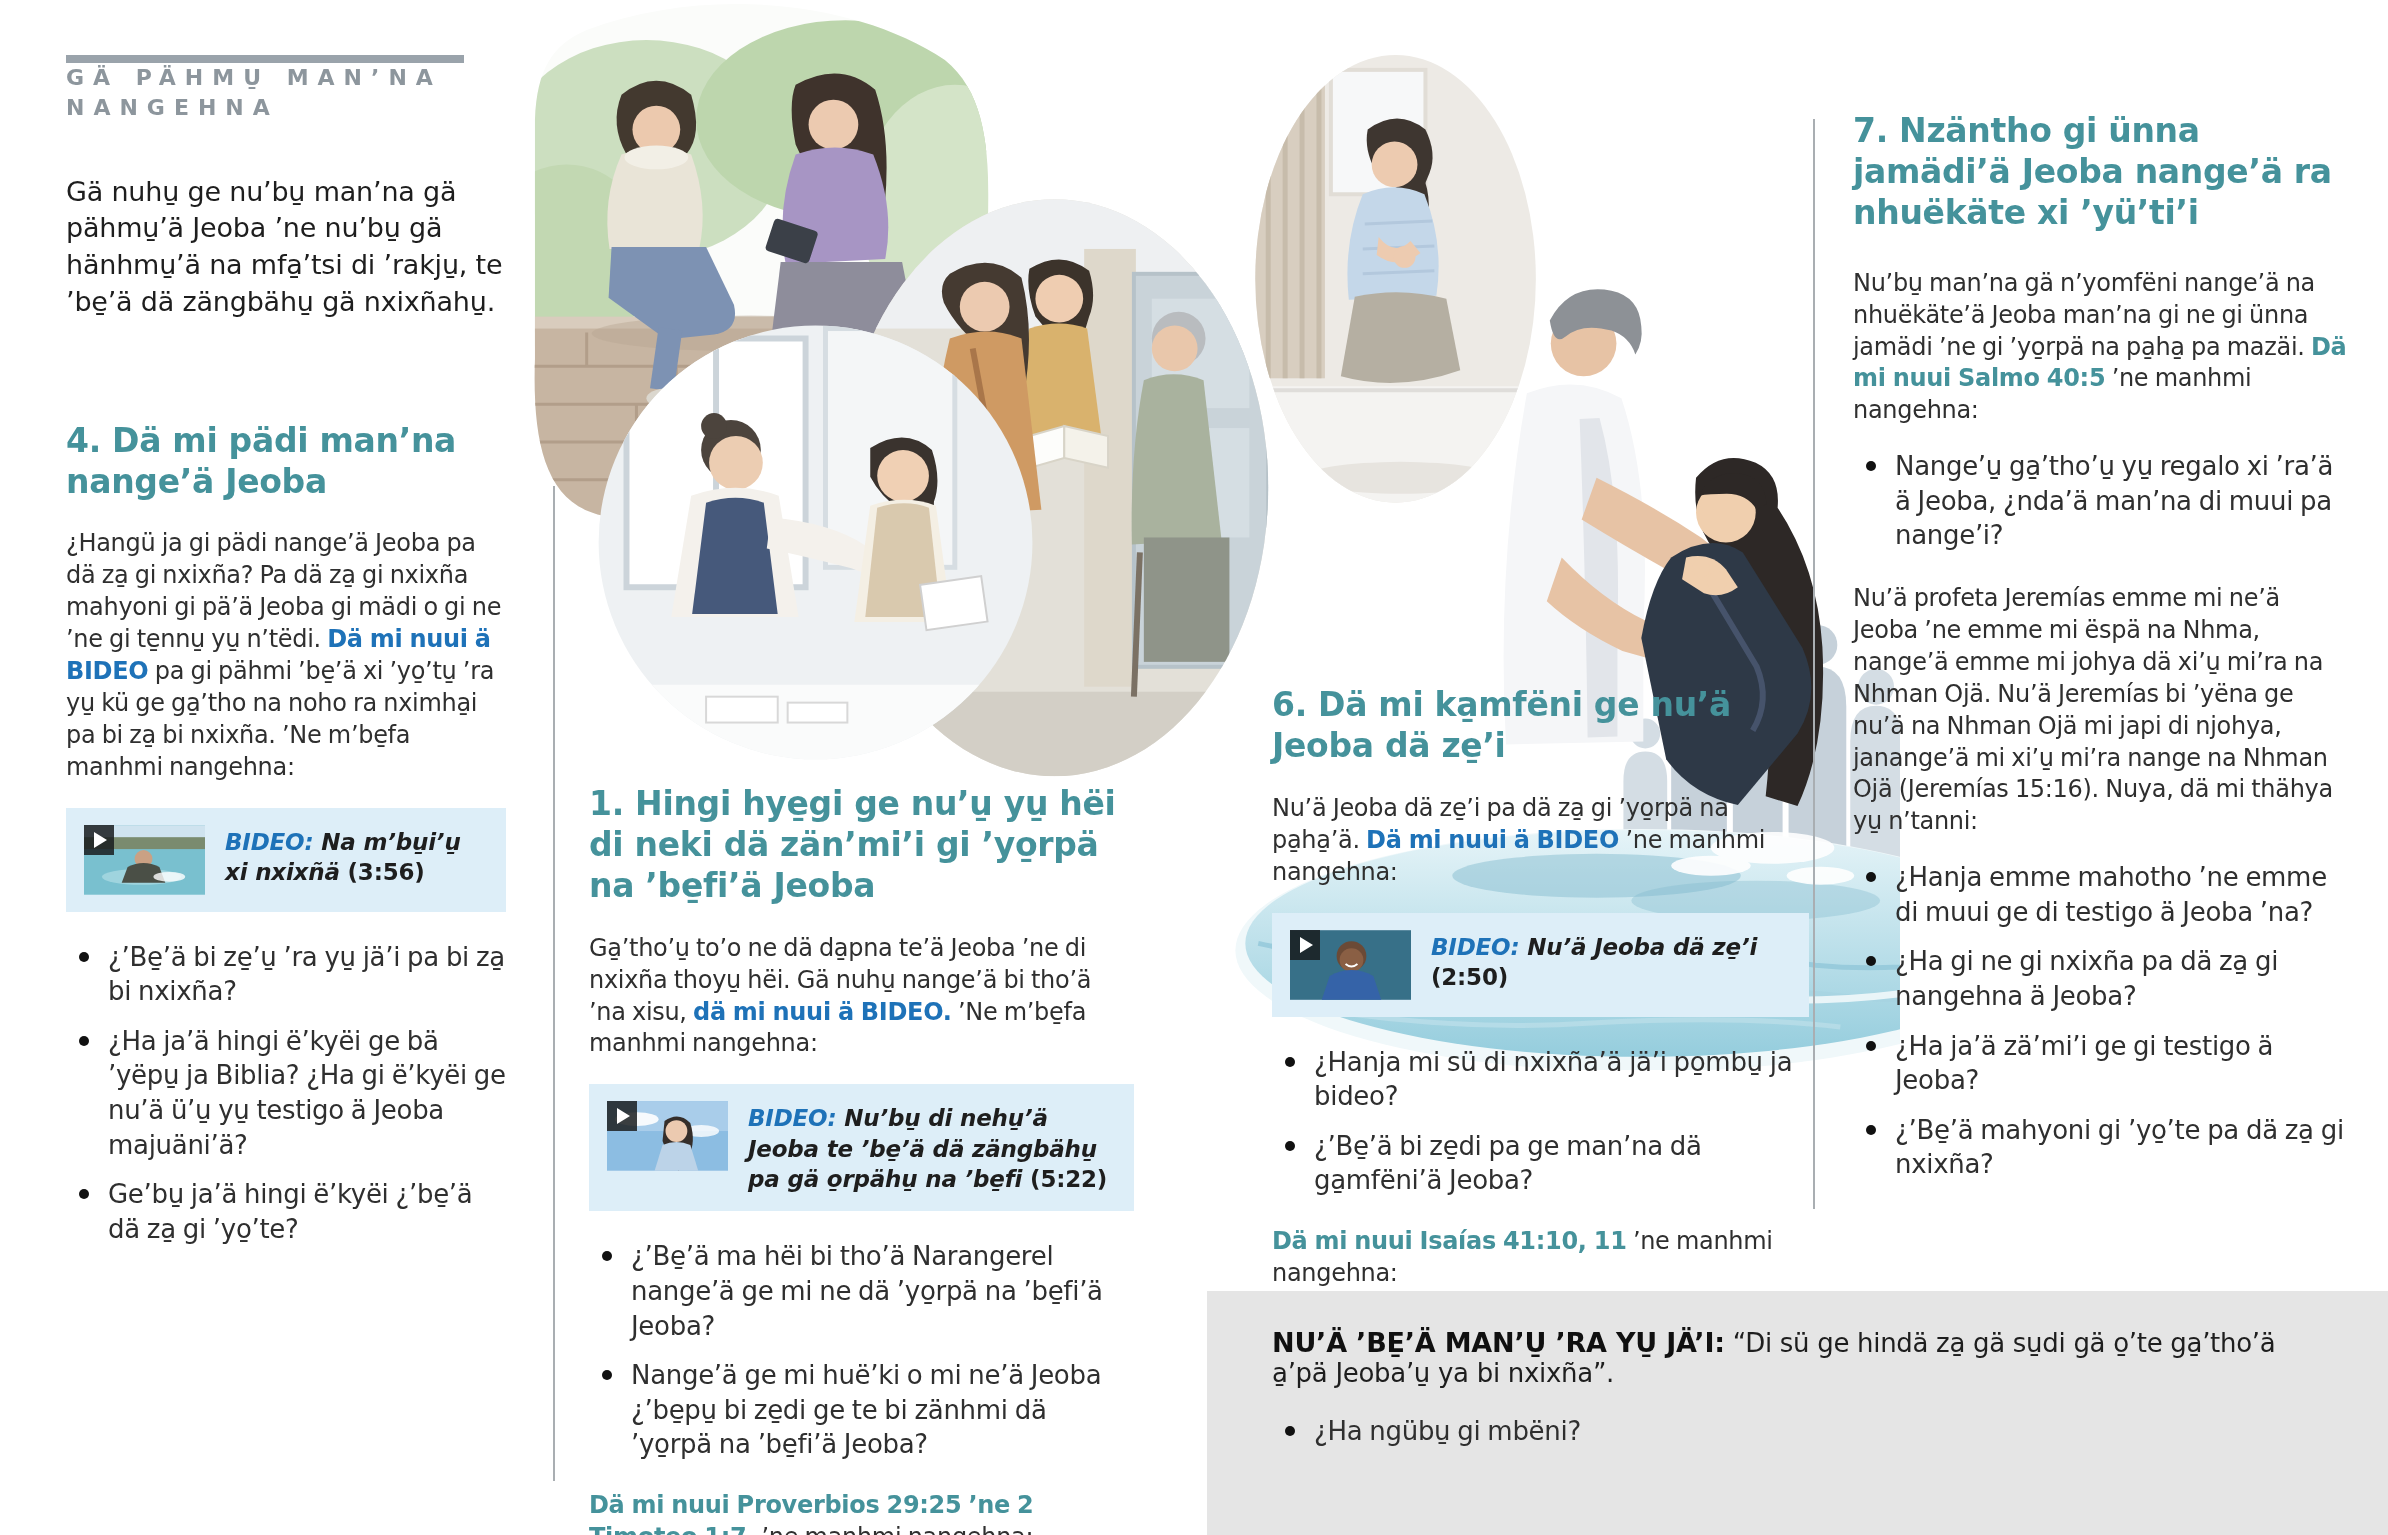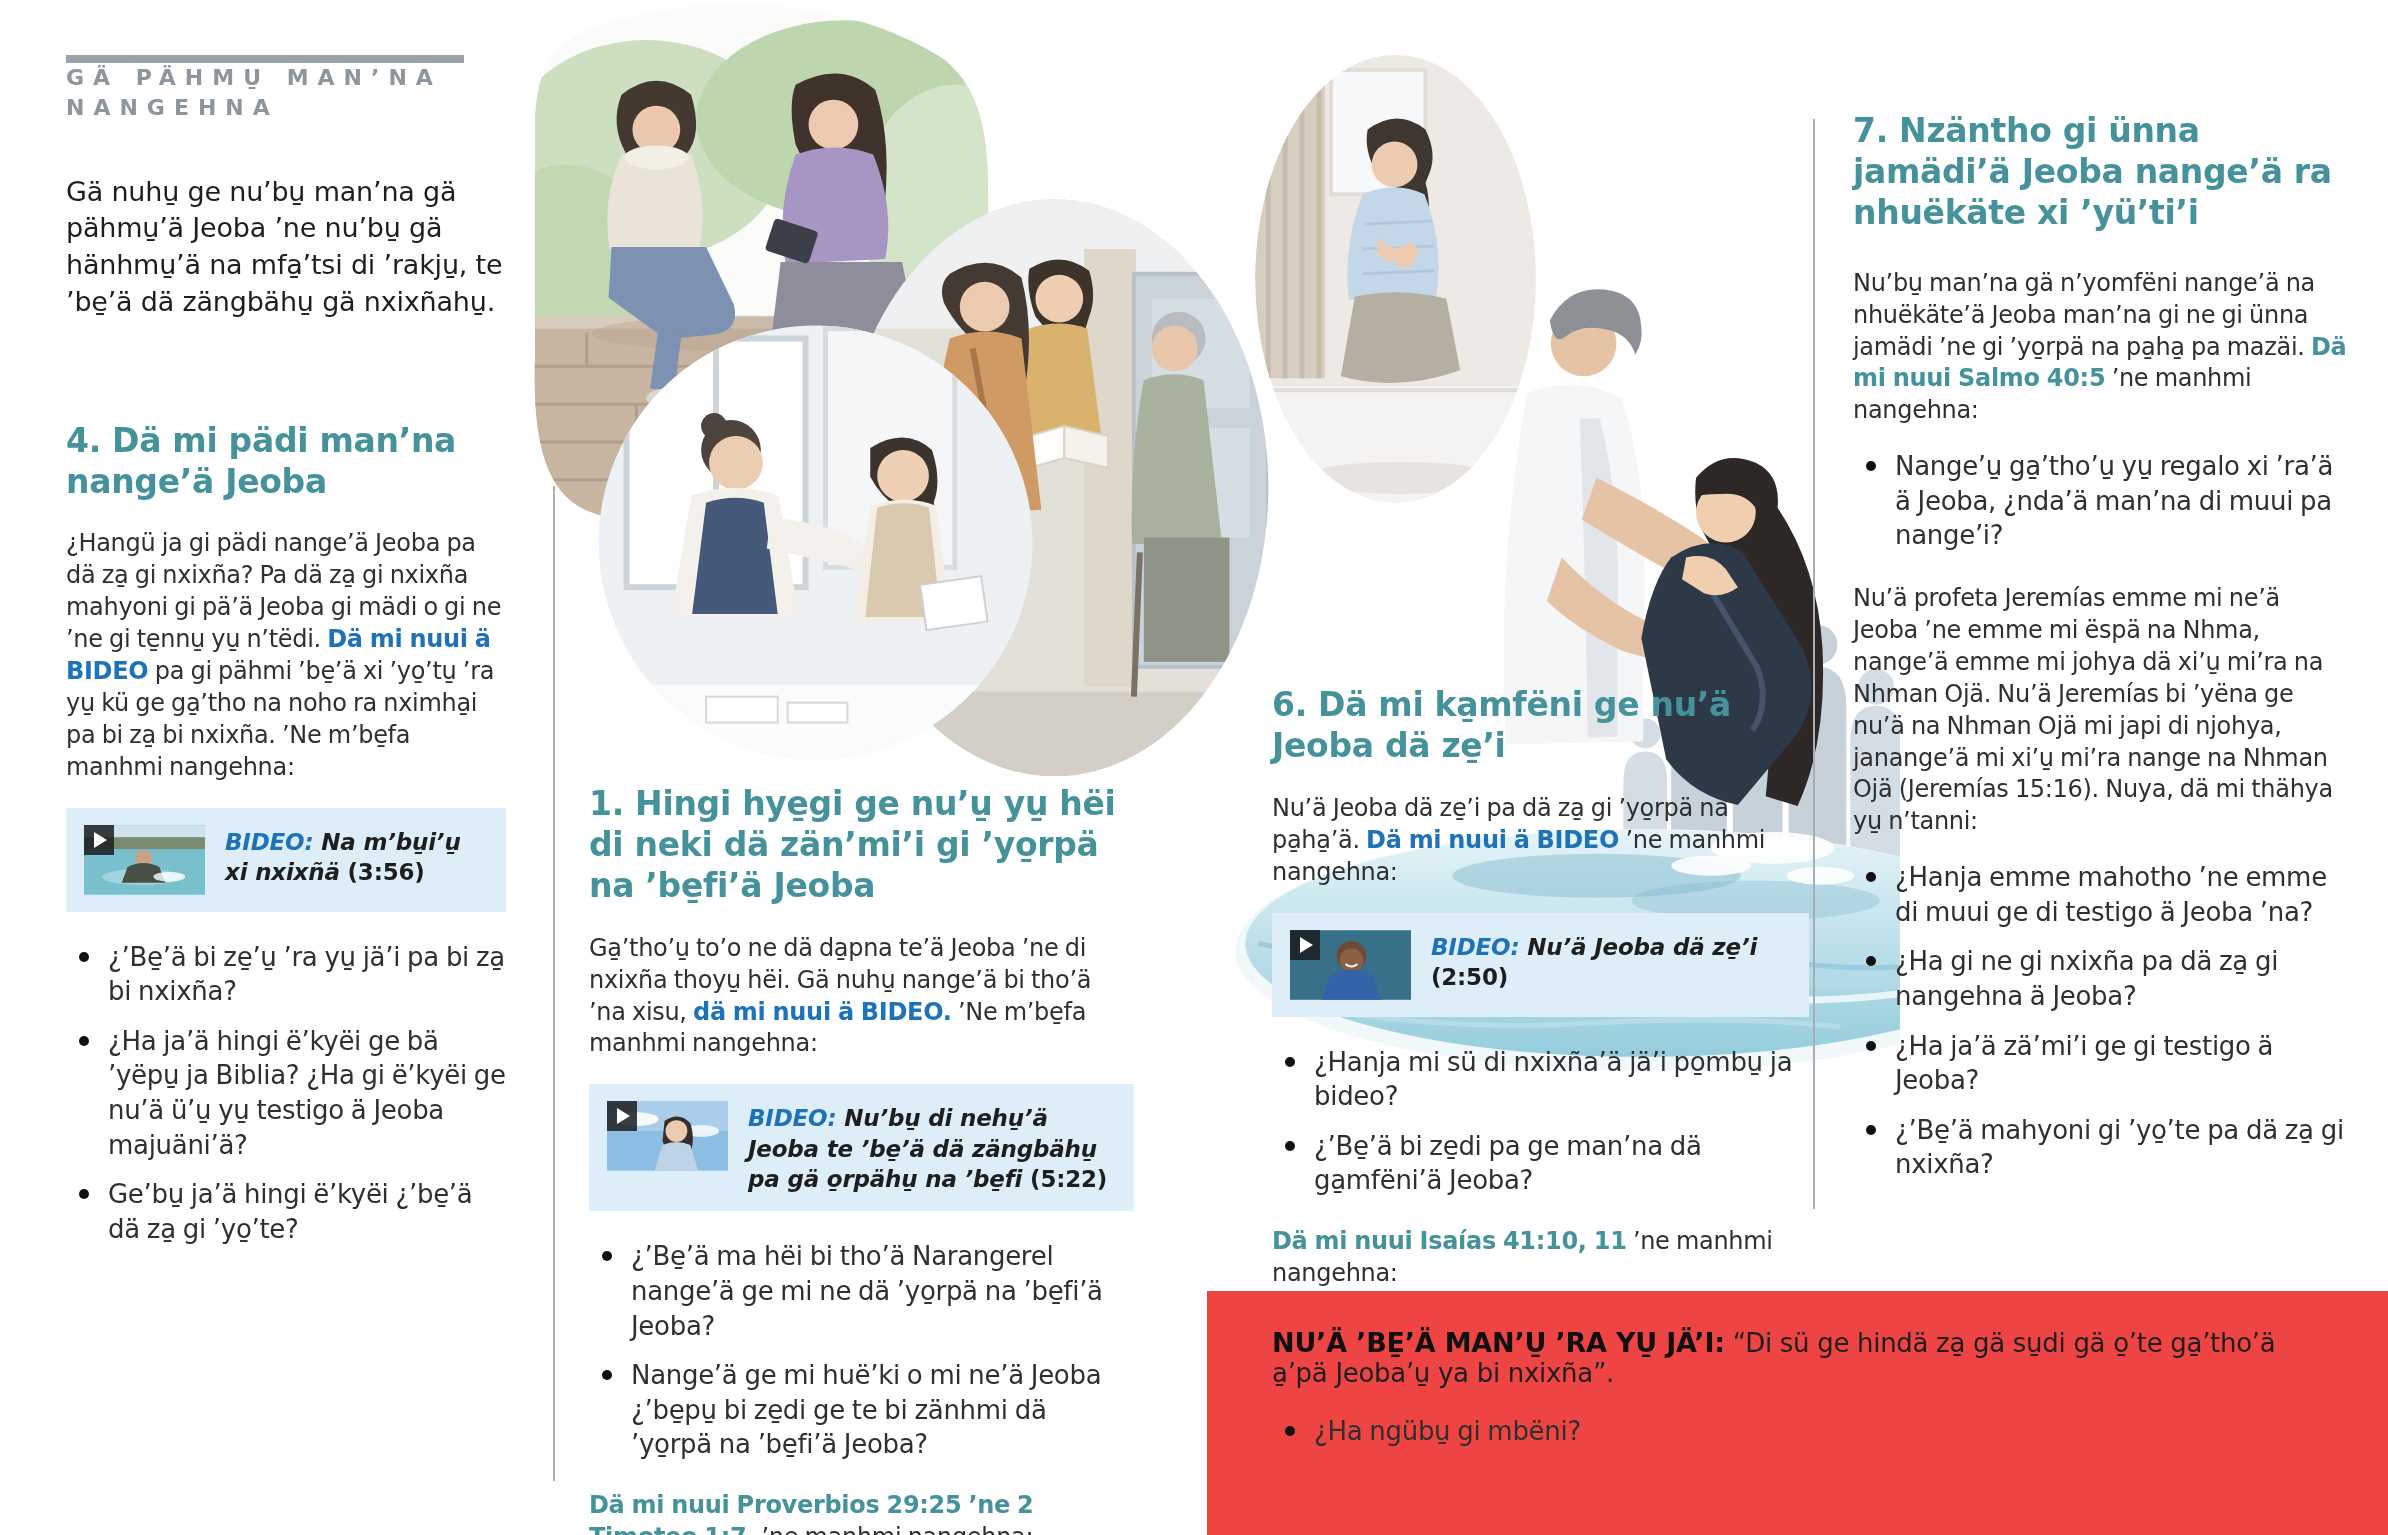--- a/index.html
+++ b/index.html
@@ -44,21 +44,21 @@
   ul.qs li{
     position:relative;padding-left:42px;margin-top:15px;
     font-size:26px;line-height:1.33;letter-spacing:-0.3px;word-spacing:-1px;
   }
   ul.qs li::before{
     content:"";position:absolute;left:13px;top:12px;width:10px;height:10px;border-radius:50%;background:#111;
   }
   .vline{position:absolute;width:2px;background:#a9aeb2;}
   .footer-box{
     position:absolute;left:1207px;top:1291px;width:1181px;height:245px;
-    background:#ef4444;box-sizing:border-box;padding:36px 60px 0 65px;
+    background:#e5e5e5;box-sizing:border-box;padding:36px 60px 0 65px;
   }
   .footer-inner{width:1055px;}
   .footer-title{font-size:27px;font-weight:bold;color:#101010;letter-spacing:-0.2px;}
   .footer-quote{font-size:26px;color:#1e1e1e;letter-spacing:-0.3px;}
   .footer-box ul.qs li{margin-top:26px;}
   .mt-para{margin-top:26px;}
 </style>
 </head>
 <body>
 

